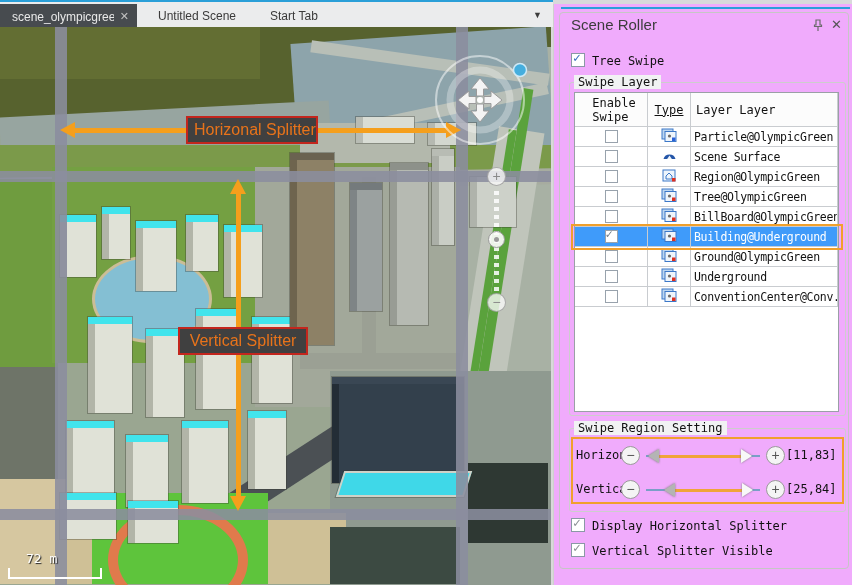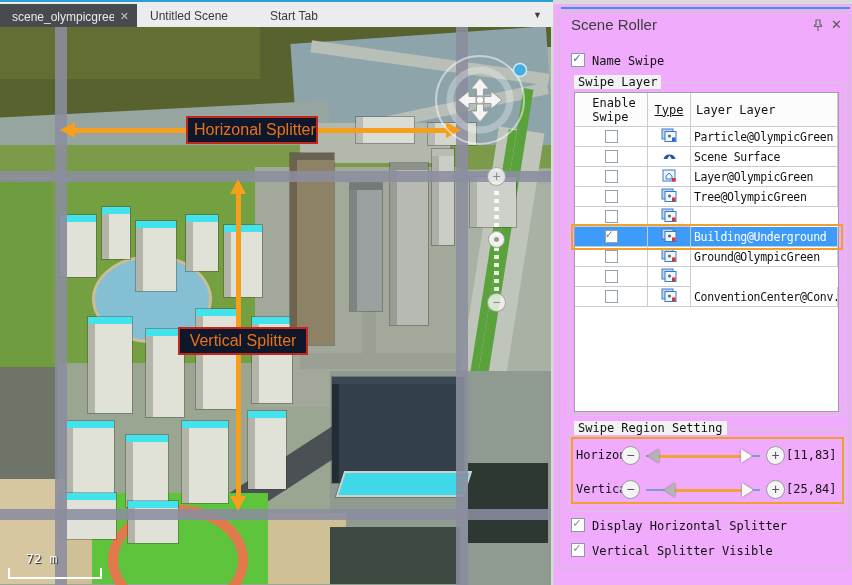--- a/index.html
+++ b/index.html
@@ -35,21 +35,21 @@
                             repeating-linear-gradient(0deg, rgba(160,190,200,.25) 0 2px, rgba(0,0,0,0) 2px 7px); }
 
   .splitter-v { position:absolute; top:0; width:12px; height:558px;
                 background:rgba(139,141,158,.88); z-index:5; }
   .splitter-h { position:absolute; left:0; width:551px; height:11px;
                 background:rgba(139,141,158,.88); z-index:5; }
 
   .arrow-line-h { position:absolute; height:5px; background:#f59f1c; z-index:6; }
   .arrow-line-v { position:absolute; width:5px; background:#f59f1c; z-index:6; }
   .ah { position:absolute; width:0; height:0; z-index:6; }
-  .annot { position:absolute; background:#0f172a; border:2px solid #c3261d;
+  .annot { position:absolute; background:#404040; border:2px solid #c3261d;
            color:#e8731a; font-size:16px; line-height:24px; text-align:center;
            z-index:7; white-space:nowrap; padding:0 6px; }
 
   .compass { position:absolute; left:430px; top:23px; width:100px; height:100px; z-index:6; }
   .zoomslider { position:absolute; left:482px; top:138px; width:28px; height:150px; z-index:6; }
   .zbtn { position:absolute; left:5px; width:19px; height:19px; border-radius:50%;
           background:rgba(250,250,250,.78); border:1px solid rgba(140,140,140,.7);
           color:#8a8a8a; font-size:14px; line-height:16px; text-align:center; }
   .ztrack { position:absolute; left:12px; top:24px; width:5px; height:102px;
             background:repeating-linear-gradient(0deg, rgba(255,255,255,.85) 0 4px, rgba(0,0,0,0) 4px 8px); }
@@ -129,21 +129,21 @@
 </head>
 <body>
 
 <div class="app">
 
   <div class="tabbar">
     <div class="tab-active">
       <span class="lbl">scene_olympicgreen</span>
       <span class="tab-close">✕</span>
     </div>
-    <div class="tab-plain" style="left:140px;">
+    <div class="tab-plain" style="left:148px;">
       <span>Untitled Scene</span>
     </div>
     <div class="tab-plain" style="left:260px;">
       <span>Start Tab</span>
     </div>
     <div class="tab-dd">▼</div>
   </div>
 
   <div class="scene">
     <div id="scene-decor">
@@ -250,21 +250,21 @@
       <svg width="14" height="14" viewBox="0 0 14 14">
         <path d="M5 2 h4 v5 h1.5 v1.5 h-7 V7 H5 Z" fill="none" stroke="#6a6a6a" stroke-width="1.2"></path>
         <line x1="7" y1="8.5" x2="7" y2="13" stroke="#6a6a6a" stroke-width="1.2"></line>
       </svg>
     </div>
     <div class="close-ico">✕</div>
 
     <div class="cb" style="left:17px; top:49px;">
       <span class="mark" style="color:#3a6fc0;">✓</span>
     </div>
-    <div class="cb-label" style="left:38px; top:50px;">Name Swipe</div>
+    <div class="cb-label" style="left:38px; top:50px;">Tree Swipe</div>
 
     <div class="group-label" style="left:20px; top:71px;">Swipe Layer</div>
     <div class="group-frame" style="left:15px; top:78px; width:277px; height:334px;"></div>
     <div class="ltable" id="layer-table">
         <div class="th-row">
           <div class="cell th c1">Enable<br>Swipe</div>
           <div class="cell th c2">Type</div>
           <div class="cell th c3">Layer Layer</div>
         </div>
         <div class="tr">
@@ -297,21 +297,21 @@
           <div class="cell td c1">
             <span class="row-cb"></span>
           </div>
           <div class="cell td c2">
             <span><svg width="16" height="15" viewBox="0 0 16 15">
                 <rect x="2" y="2" width="12" height="11" fill="#eef5fc" stroke="#3c78c8"></rect>
                 <path d="M5 8 l3 -3 3 3 v3 h-6 Z" fill="none" stroke="#3c78c8"></path>
                 <rect x="11" y="10" width="3.5" height="3.5" fill="#e03020"></rect>
               </svg></span>
           </div>
-          <div class="cell td c3">Layer@OlympicGreen</div>
+          <div class="cell td c3">Region@OlympicGreen</div>
         </div>
         <div class="tr">
           <div class="cell td c1">
             <span class="row-cb"></span>
           </div>
           <div class="cell td c2">
             <span><svg width="16" height="15" viewBox="0 0 16 15">
                 <rect x="1" y="1" width="11" height="10" fill="#bcd6f0" stroke="#3c78c8"></rect>
                 <rect x="4" y="3.5" width="11" height="10" fill="#eef5fc" stroke="#3c78c8"></rect>
                 <circle cx="8.5" cy="8" r="1.6" fill="#6a6a6a"></circle>
@@ -325,20 +325,21 @@
             <span class="row-cb"></span>
           </div>
           <div class="cell td c2">
             <span><svg width="16" height="15" viewBox="0 0 16 15">
                 <rect x="1" y="1" width="11" height="10" fill="#bcd6f0" stroke="#3c78c8"></rect>
                 <rect x="4" y="3.5" width="11" height="10" fill="#eef5fc" stroke="#3c78c8"></rect>
                 <circle cx="8.5" cy="8" r="1.6" fill="#6a6a6a"></circle>
                 <rect x="11" y="9.5" width="3.5" height="3.5" fill="#e03020"></rect>
               </svg></span>
           </div>
+          <div class="cell td c3">BillBoard@OlympicGreen</div>
         </div>
         <div class="tr sel">
           <div class="cell td c1">
             <span class="row-cb">
               <span class="mark">✓</span>
             </span>
           </div>
           <div class="cell td c2">
             <span><svg width="16" height="15" viewBox="0 0 16 15">
                 <rect x="1" y="1" width="11" height="10" fill="#bcd6f0" stroke="#3c78c8"></rect>
@@ -368,20 +369,21 @@
             <span class="row-cb"></span>
           </div>
           <div class="cell td c2">
             <span><svg width="16" height="15" viewBox="0 0 16 15">
                 <rect x="1" y="1" width="11" height="10" fill="#bcd6f0" stroke="#3c78c8"></rect>
                 <rect x="4" y="3.5" width="11" height="10" fill="#eef5fc" stroke="#3c78c8"></rect>
                 <circle cx="8.5" cy="8" r="1.6" fill="#6a6a6a"></circle>
                 <rect x="11" y="9.5" width="3.5" height="3.5" fill="#e03020"></rect>
               </svg></span>
           </div>
+          <div class="cell td c3">Underground</div>
         </div>
         <div class="tr">
           <div class="cell td c1">
             <span class="row-cb"></span>
           </div>
           <div class="cell td c2">
             <span><svg width="16" height="15" viewBox="0 0 16 15">
                 <rect x="1" y="1" width="11" height="10" fill="#bcd6f0" stroke="#3c78c8"></rect>
                 <rect x="4" y="3.5" width="11" height="10" fill="#eef5fc" stroke="#3c78c8"></rect>
                 <circle cx="8.5" cy="8" r="1.6" fill="#6a6a6a"></circle>

